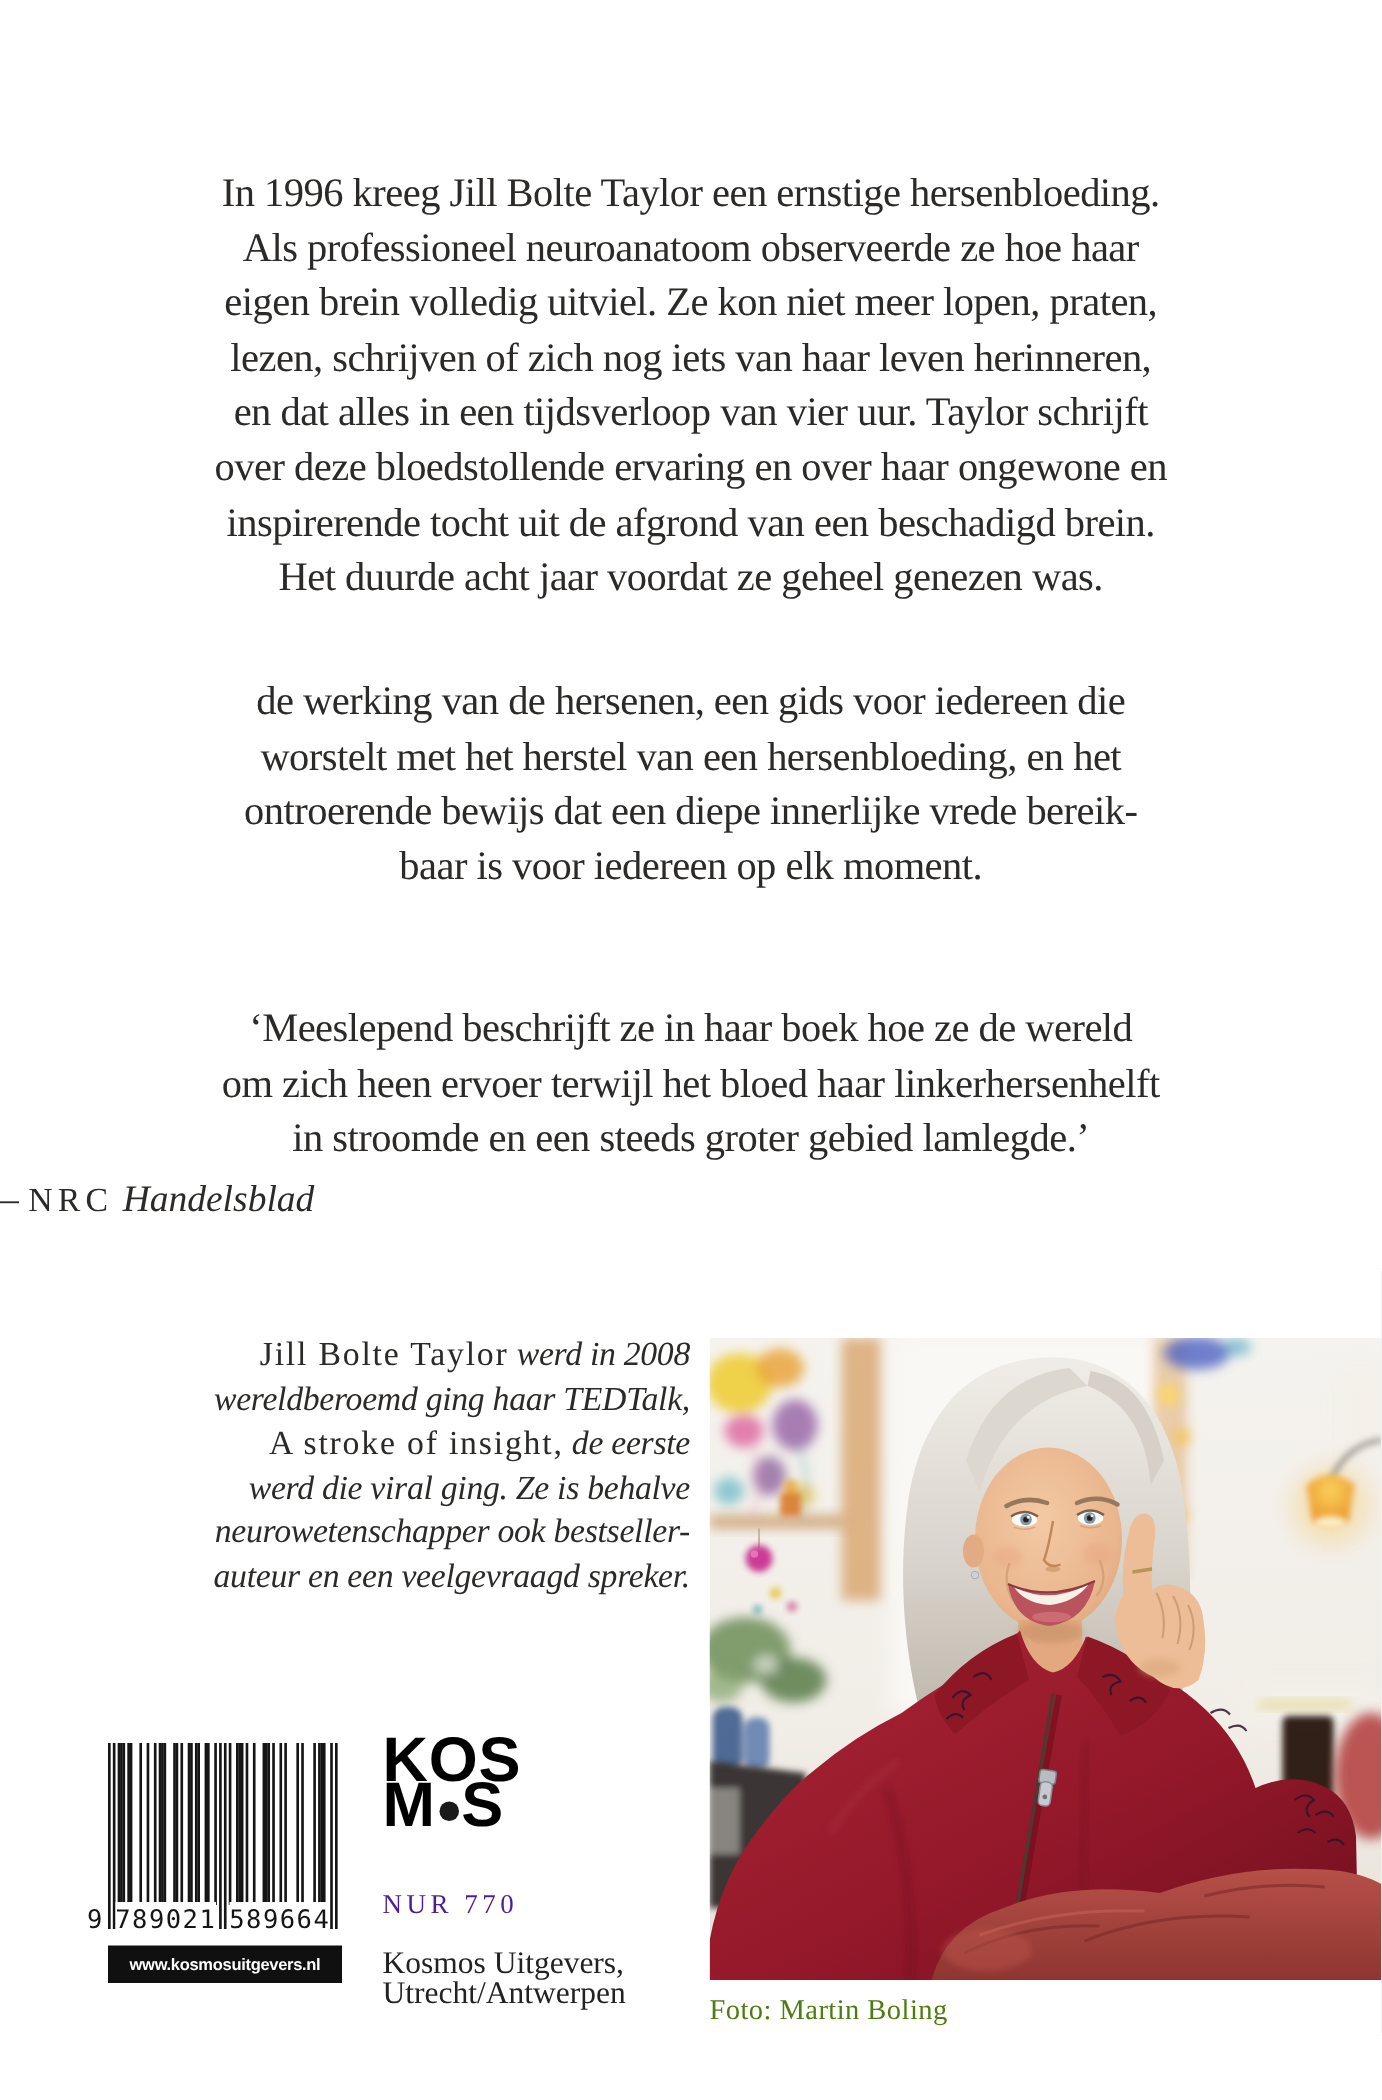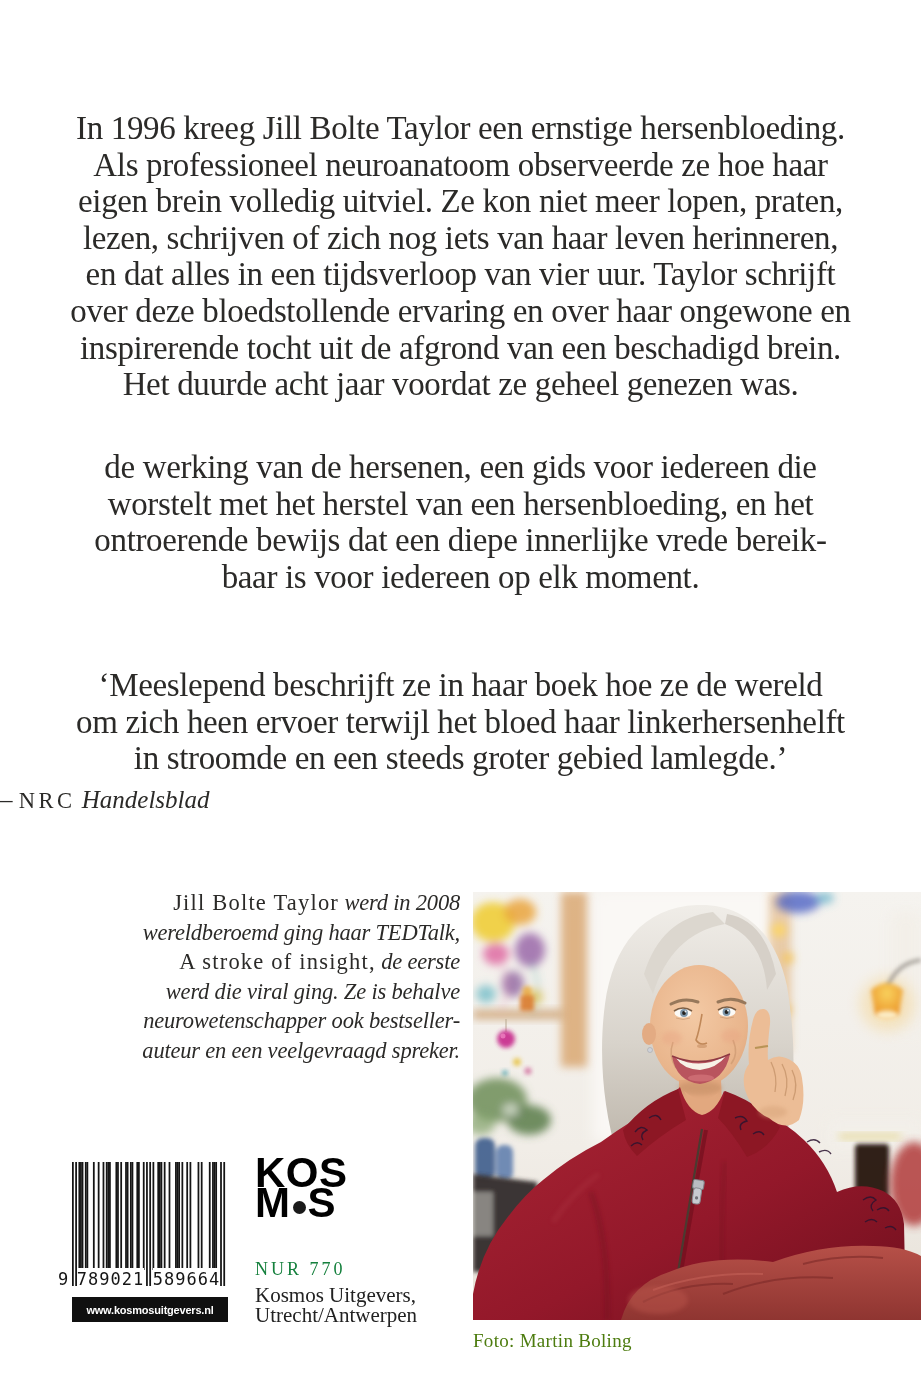--- a/index.html
+++ b/index.html
@@ -1,20 +1,20 @@
 <!DOCTYPE html>
 <html><head>
 <meta charset="utf-8">
 <style>
   html,body{margin:0;padding:0;background:#e8e8e8}
   .page{position:relative;width:921px;height:1400px;background:#ffffff;margin:0 auto;
         font-family:"Liberation Serif",serif;color:#2b2a28;overflow:hidden}
   .tblock{position:absolute;left:0;width:921px;text-align:center}
   .tline{white-space:nowrap}
-  .blurb,.description,.quote{font-size:33px;line-height:36.6px;letter-spacing:-0.35px}
+  .blurb,.description,.quote{font-size:27px;line-height:36.6px;letter-spacing:-0.35px}
   .blurb{top:110px}
   .description{top:449px}
   .quote{top:667px}
   .attribution{position:absolute;top:783px;left:0;width:921px;
                font-size:25px;line-height:34px}
   .seg-i{font-style:italic}
   .seg-nrc{letter-spacing:3.5px;font-size:22.5px}
   .bio{position:absolute;top:888px;left:100px;width:360px;text-align:right;
        font-style:italic;font-size:22.5px;line-height:29.6px;letter-spacing:-0.2px}
   .bio .seg-sp{font-style:normal;letter-spacing:1.2px}
@@ -23,21 +23,21 @@
   .barcode{position:absolute;left:58px;top:1162px;width:170px;height:126px;background:#fff}
   .bcd{font-family:"DejaVu Sans Mono",monospace;font-size:17px;fill:#151515;letter-spacing:1px}
   .webbox{position:absolute;left:72px;top:1297px;width:156px;height:25px;background:#101010;
           color:#ffffff;display:flex;align-items:center;justify-content:center;
           font-family:"Liberation Sans",sans-serif;font-size:11px;font-weight:700;letter-spacing:-0.2px}
   .logo{position:absolute;left:255px;top:1158px;font-family:"Liberation Sans",sans-serif;
         font-weight:900;font-size:42px;line-height:30px;color:#000000;letter-spacing:0.5px}
   .logo-dot{display:inline-block;width:13px;height:13px;border-radius:50%;background:#1a1a1a;
             margin:0 2px;transform:translateY(-3px)}
   .nur{position:absolute;left:255px;top:1259px}
-  .nur-code{font-size:18px;letter-spacing:3px;margin-bottom:5px;color:#15803d}
+  .nur-code{font-size:18px;letter-spacing:3px;margin-bottom:18px;color:#4c1d95}
   .nur-line{font-size:21px;line-height:20px;color:#222}
 </style>
 </head>
 <body>
 
 <div class="page">
 
   <section class="tblock blurb">
       <div class="tline"><span>In 1996 kreeg Jill Bolte Taylor een ernstige hersenbloeding.</span></div>
       <div class="tline"><span>Als professioneel neuroanatoom observeerde ze hoe haar</span></div>

